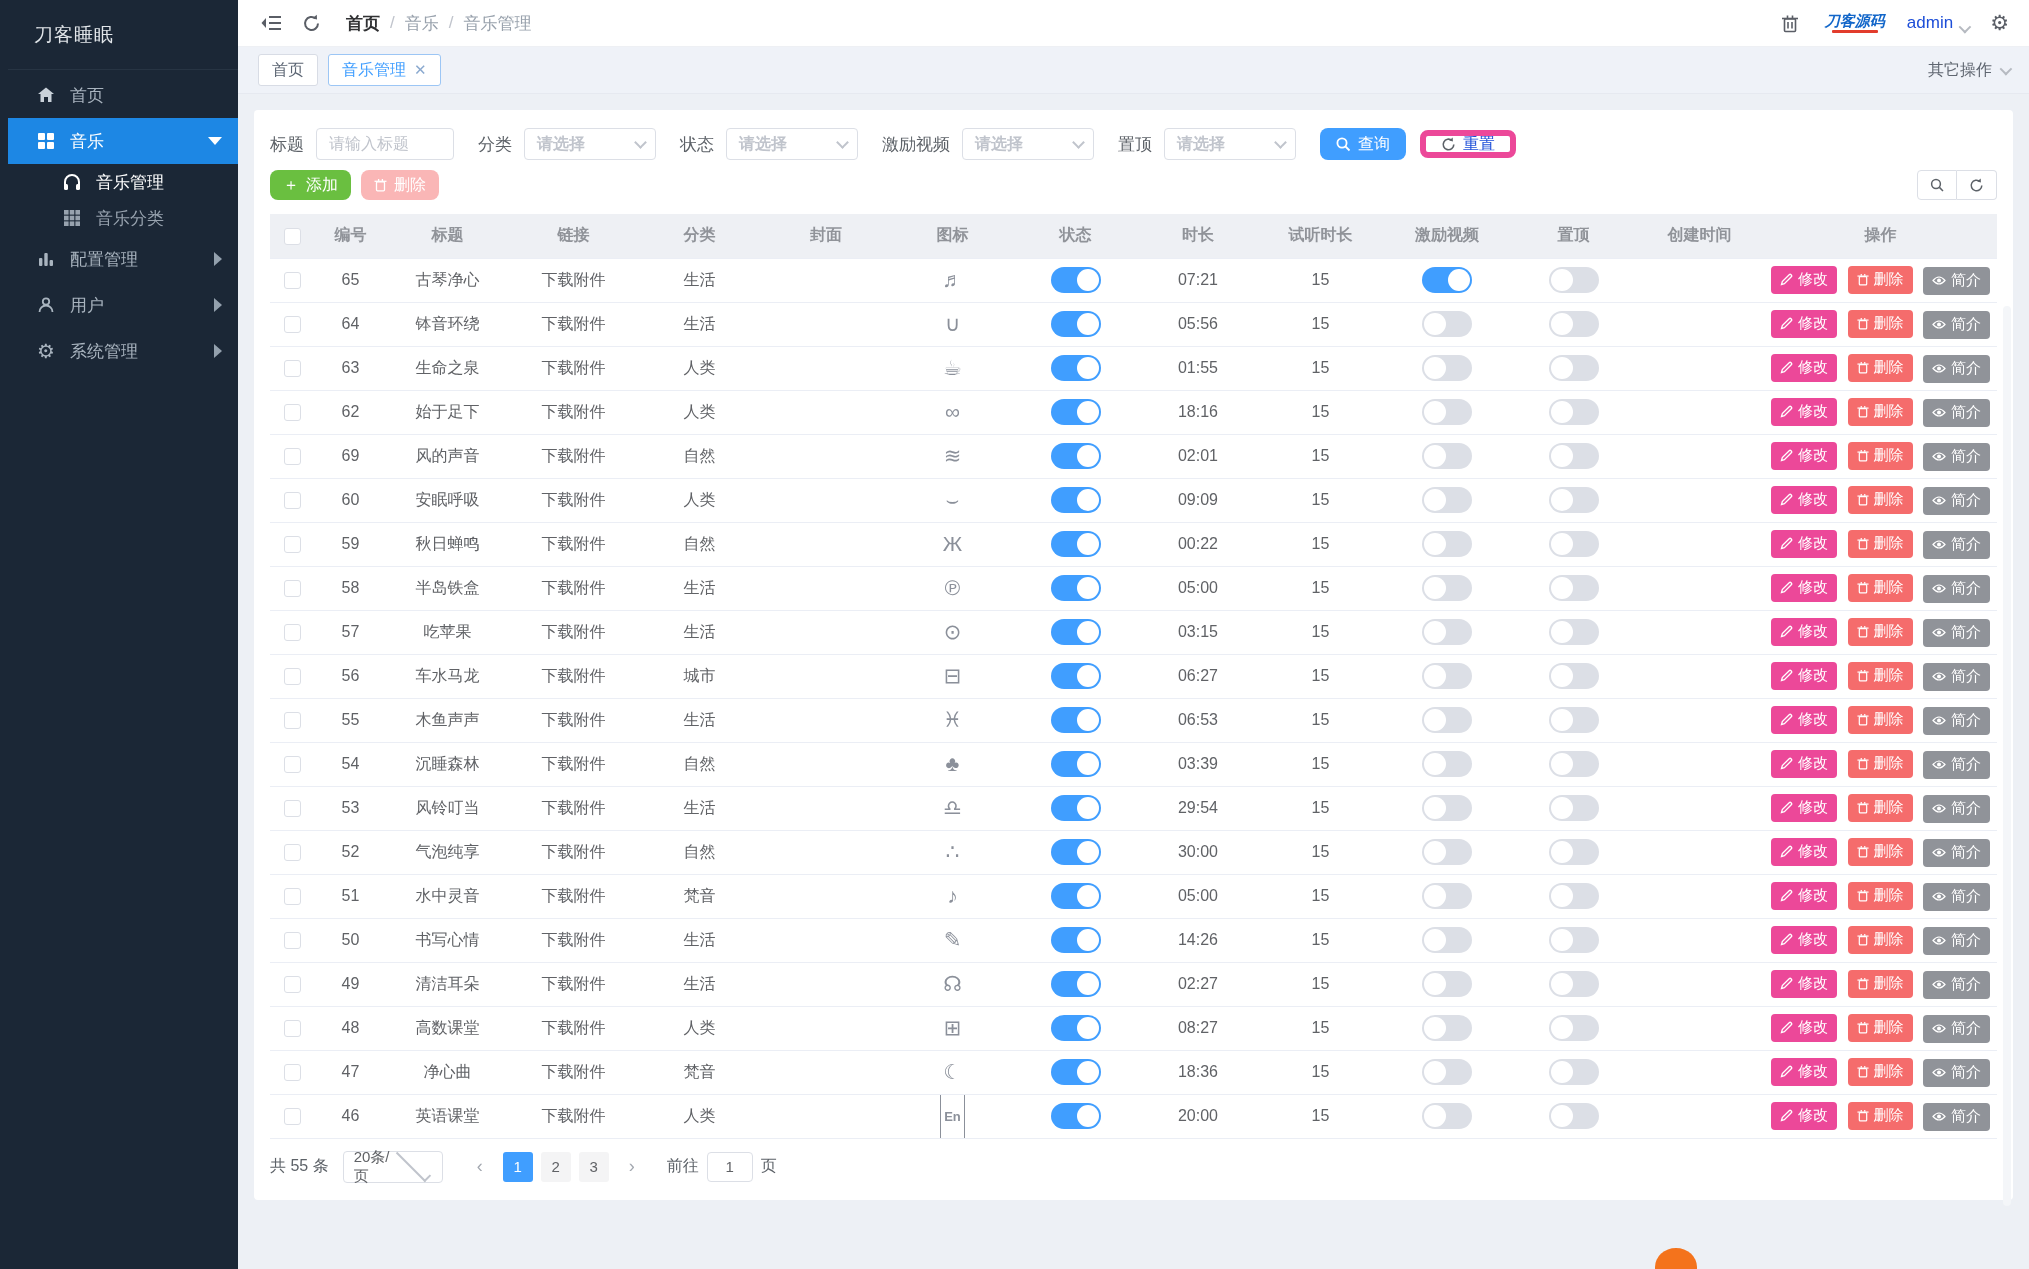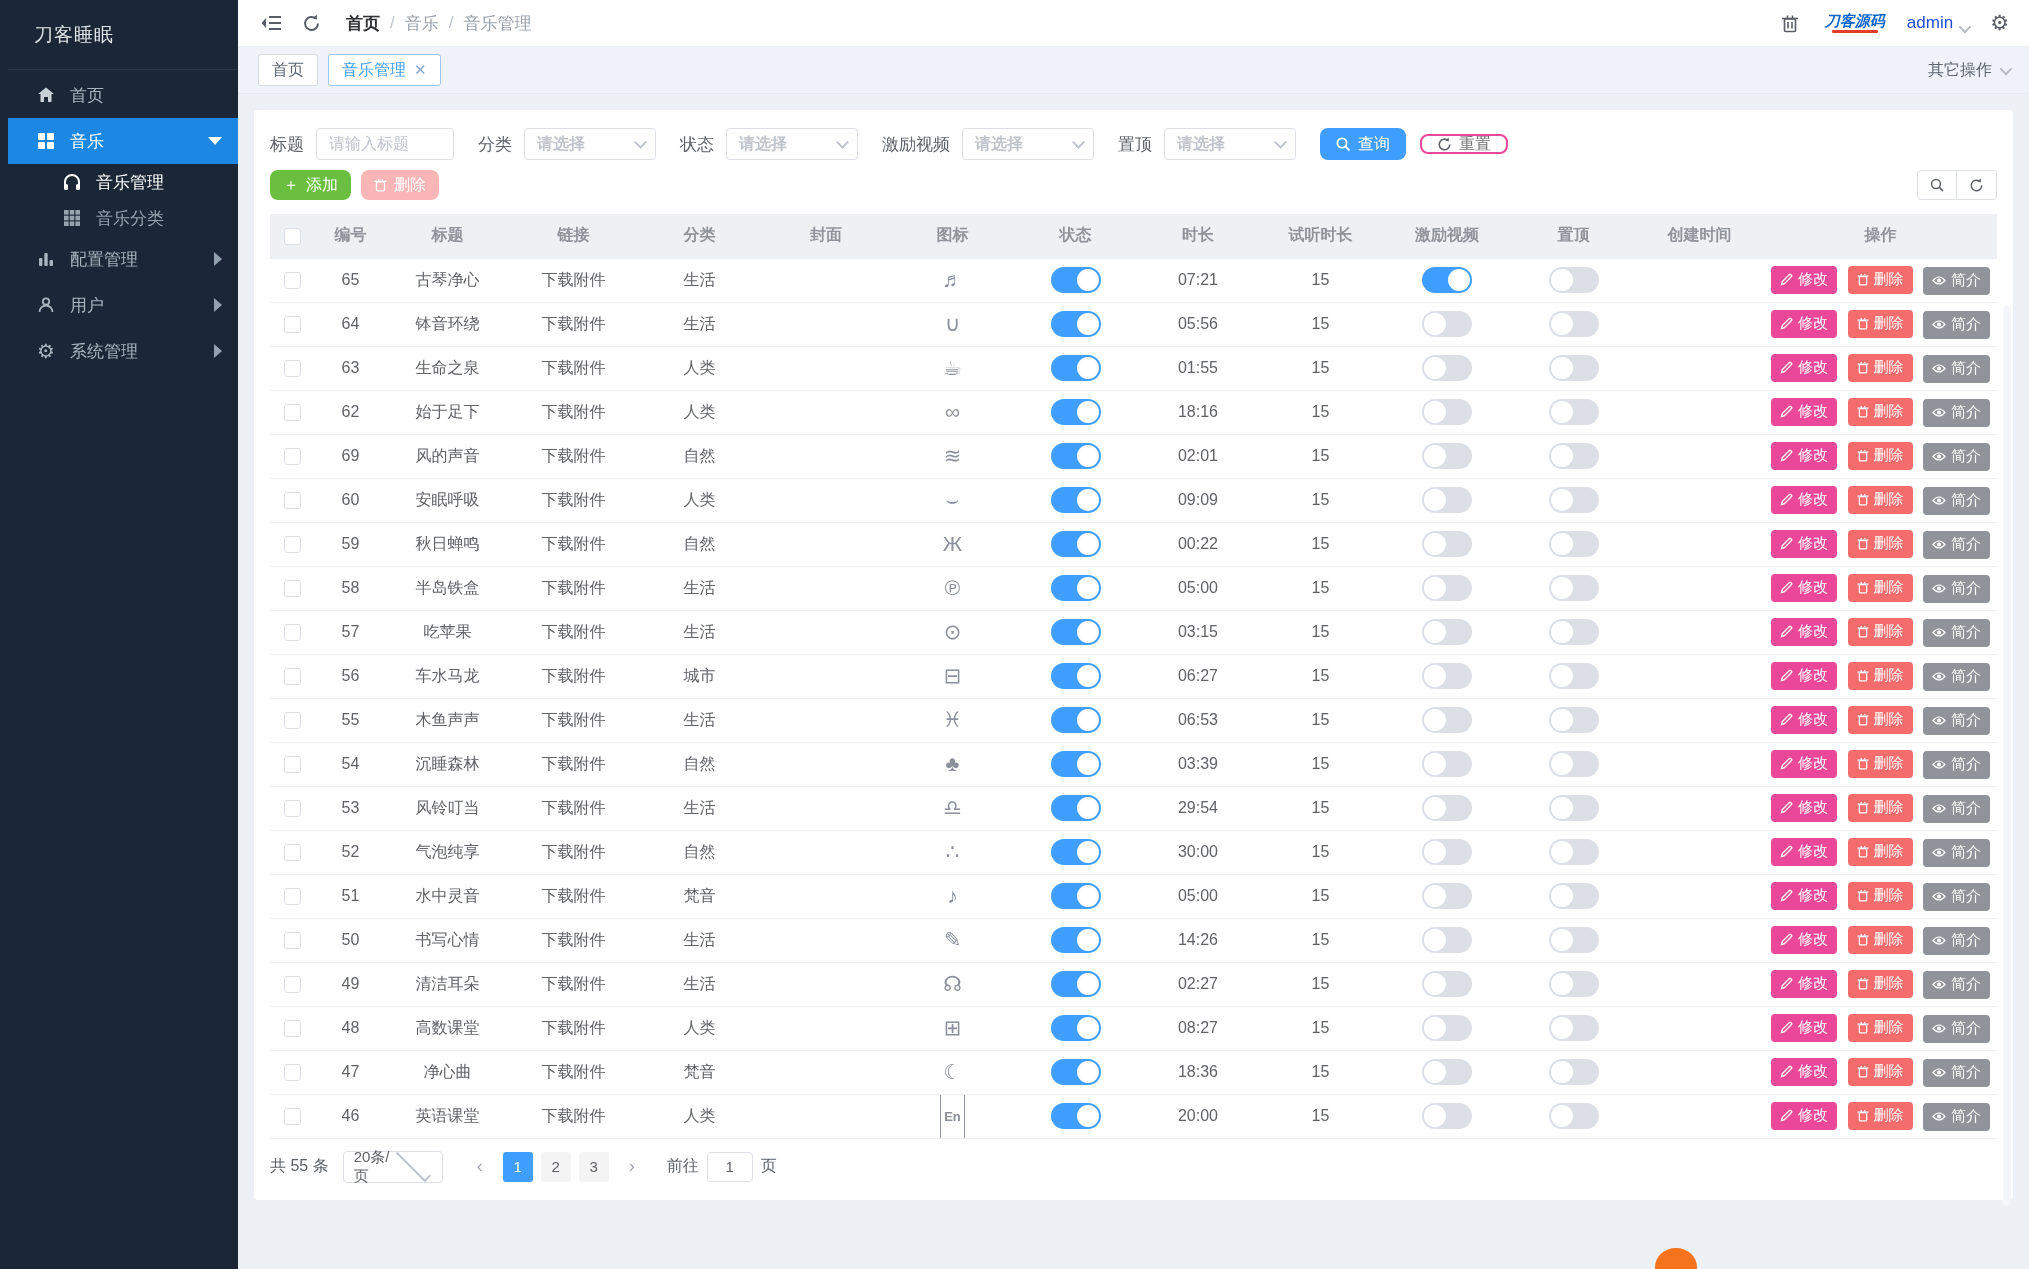--- a/index.html
+++ b/index.html
@@ -56,21 +56,21 @@
   .f-label { font-size:17px; color:#5d6268; margin-right:12px; white-space:nowrap; }
   .f-input { width:138px; height:32px; border:1px solid #dcdfe6; border-radius:4px; padding:0 12px; font-size:16px; color:#606266; outline:none; font-family:inherit; }
   .f-input::placeholder { color:#c0c4cc; }
   .sel { width:132px; height:32px; border:1px solid #dcdfe6; border-radius:4px; display:flex; align-items:center; padding:0 10px 0 12px; cursor:pointer; background:#fff; margin-right:24px; }
   .sel .ph { color:#c0c4cc; font-size:16px; flex:1;font-weight:bold; }
   .sel .chev { border-color:#c0c4cc; transform:rotate(45deg); margin-top:-4px; }
   .gap { width:24px; }
 
   .btn { display:inline-flex; align-items:center; justify-content:center; gap:7px; border:none; border-radius:8px; cursor:pointer; font-size:16px; font-family:inherit; }
   .btn-primary { background:#409eff; color:#fff; height:32px; padding:0 16px; }
-  .btn-plain { background:#fff; color:#737373; height:20px; padding:0 15px; border:2px solid #ec4899; }
+  .btn-plain { background:#fff; color:#1d4ed8; height:28px; padding:0 15px; border:6px solid #ec4899; }
   .btn-success { background:#6abf40; color:#fff; height:30px; padding:0 13px; }
   .btn-danger-dis { background:#fab6b6; color:#fff; height:30px; padding:0 13px; cursor:not-allowed; }
 
   .toolbar { margin-top:10px; display:flex; align-items:center; }
   .mini-group { margin-left:auto; display:flex; }
   .mini-btn { width:40px; height:30px; background:#fff; border:1px solid #dcdfe6; display:flex; align-items:center; justify-content:center; cursor:pointer; }
   .mini-btn:first-child { border-radius:4px 0 0 4px; }
   .mini-btn:last-child { border-radius:0 4px 4px 0; border-left:none; }
 
   

